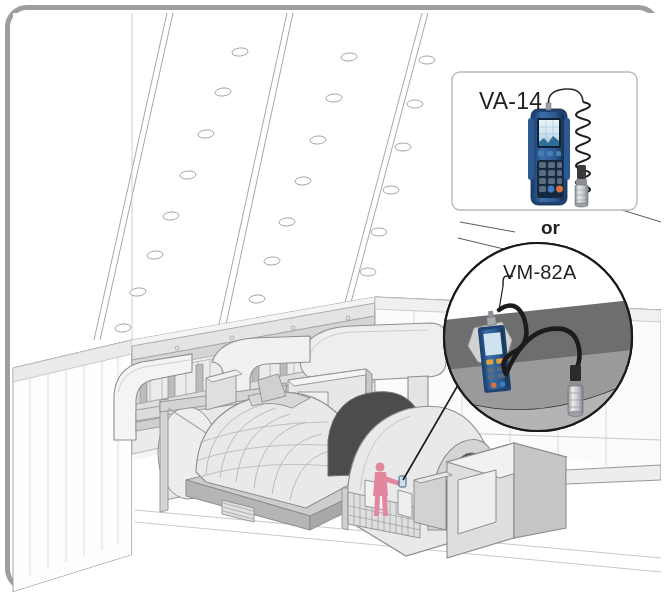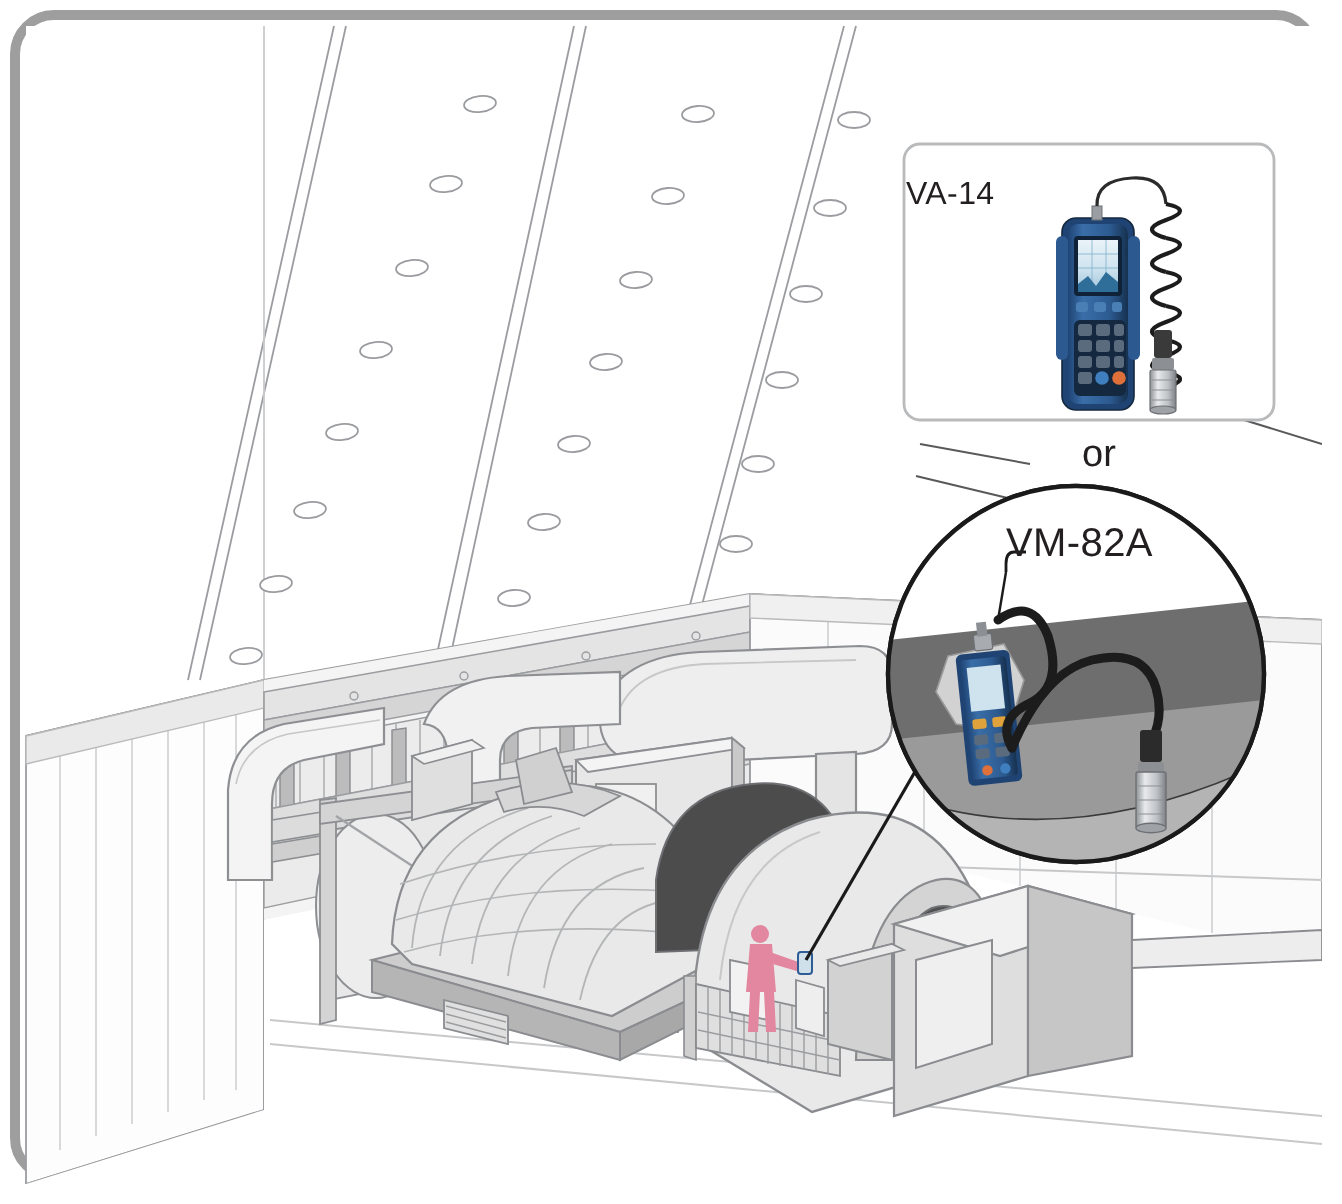--- a/index.html
+++ b/index.html
@@ -44,30 +44,30 @@
     display: block;
   }
   .label {
     position: absolute;
     color: #231f20;
     font-family: "Liberation Sans", sans-serif;
     white-space: nowrap;
     line-height: 1;
   }
   #label-va14 {
-    left: 443px;
+    left: 469px;
     top: 80px;
-    font-size: 16px;
+    font-size: 23px;
     letter-spacing: 0.2px;
   }
   #label-or {
     left: 531px;
     top: 208px;
     font-size: 19px;
-    font-weight: 400;
+    font-weight: 700;
   }
   #label-vm82a {
     left: 493px;
     top: 252px;
     font-size: 20px;
     letter-spacing: 0.2px;
   }
 </style>
 </head>
 <body>

